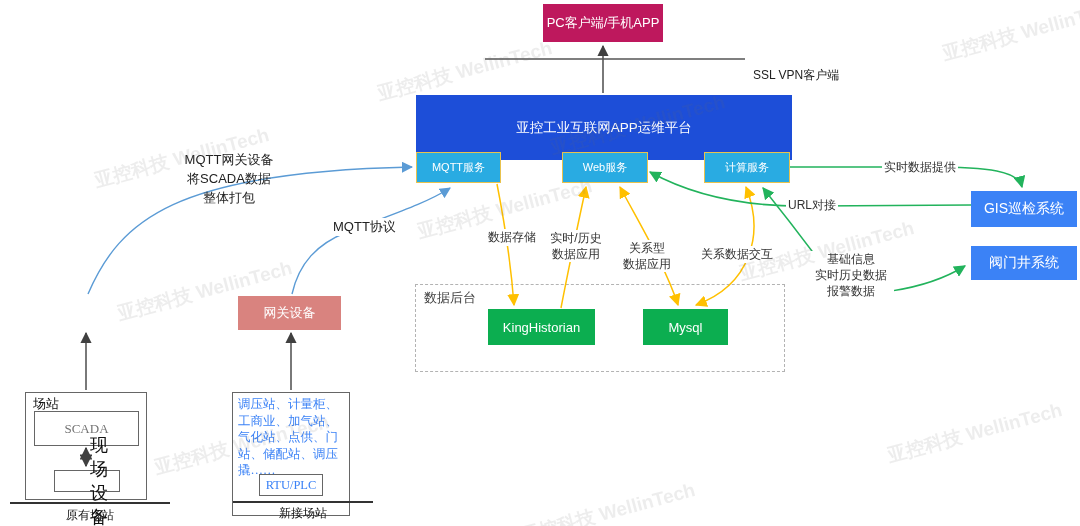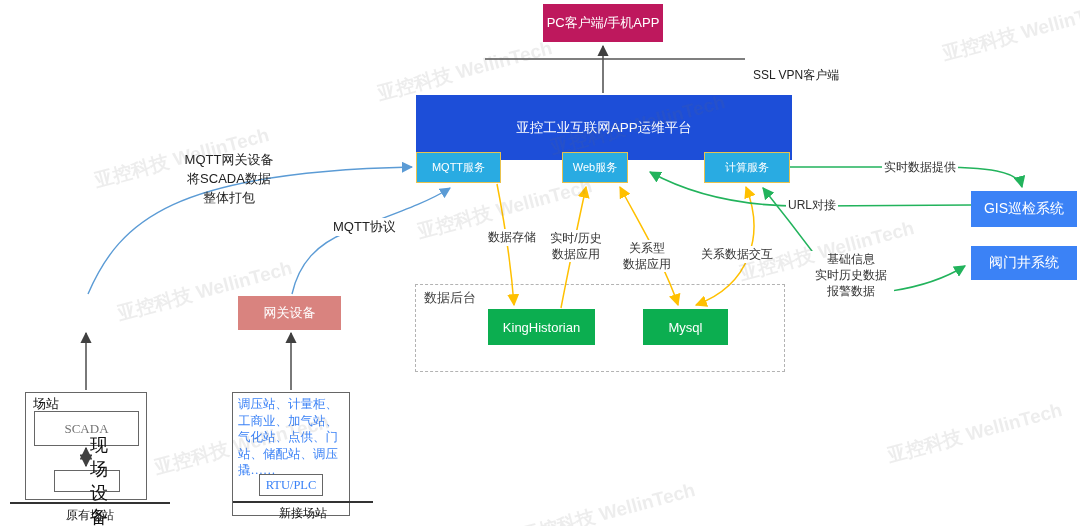--- a/index.html
+++ b/index.html
@@ -7,21 +7,21 @@
           font-family:"Liberation Sans","DejaVu Sans",sans-serif;}
   .box{position:absolute;display:flex;align-items:center;justify-content:center;
        text-align:center;box-sizing:border-box;z-index:2;}
   
   .pc-app{left:543px;top:4px;width:120px;height:38px;background:#be185d;color:#fff;font-size:13px;}
   
   .platform{left:416px;top:95px;width:376px;height:65px;background:#1d4ed8;color:#fff;font-size:13.5px;}
   
   .svc{top:152px;height:31px;background:#29abe2;border:1px solid #e8c24d;color:#fff;font-size:11px;}
   .svc-mqtt{left:416px;width:85px;}
-  .svc-web{left:562px;width:66px;}
+  .svc-web{left:562px;width:86px;}
   .svc-compute{left:704px;width:86px;}
   
   .osys{left:971px;width:106px;background:#3b82f6;color:#fff;font-size:14px;}
   .gis{top:191px;height:36px;}
   .valve{top:246px;height:34px;}
   
   .backend{position:absolute;left:415px;top:284px;width:370px;height:88px;
            border:1px dashed #b3b3b3;box-sizing:border-box;z-index:1;}
   .backend-label{position:absolute;left:424px;top:289px;font-size:13px;color:#404040;z-index:2;}
   .gsm{top:309px;height:36px;background:#0cae50;color:#fff;font-size:13px;}

